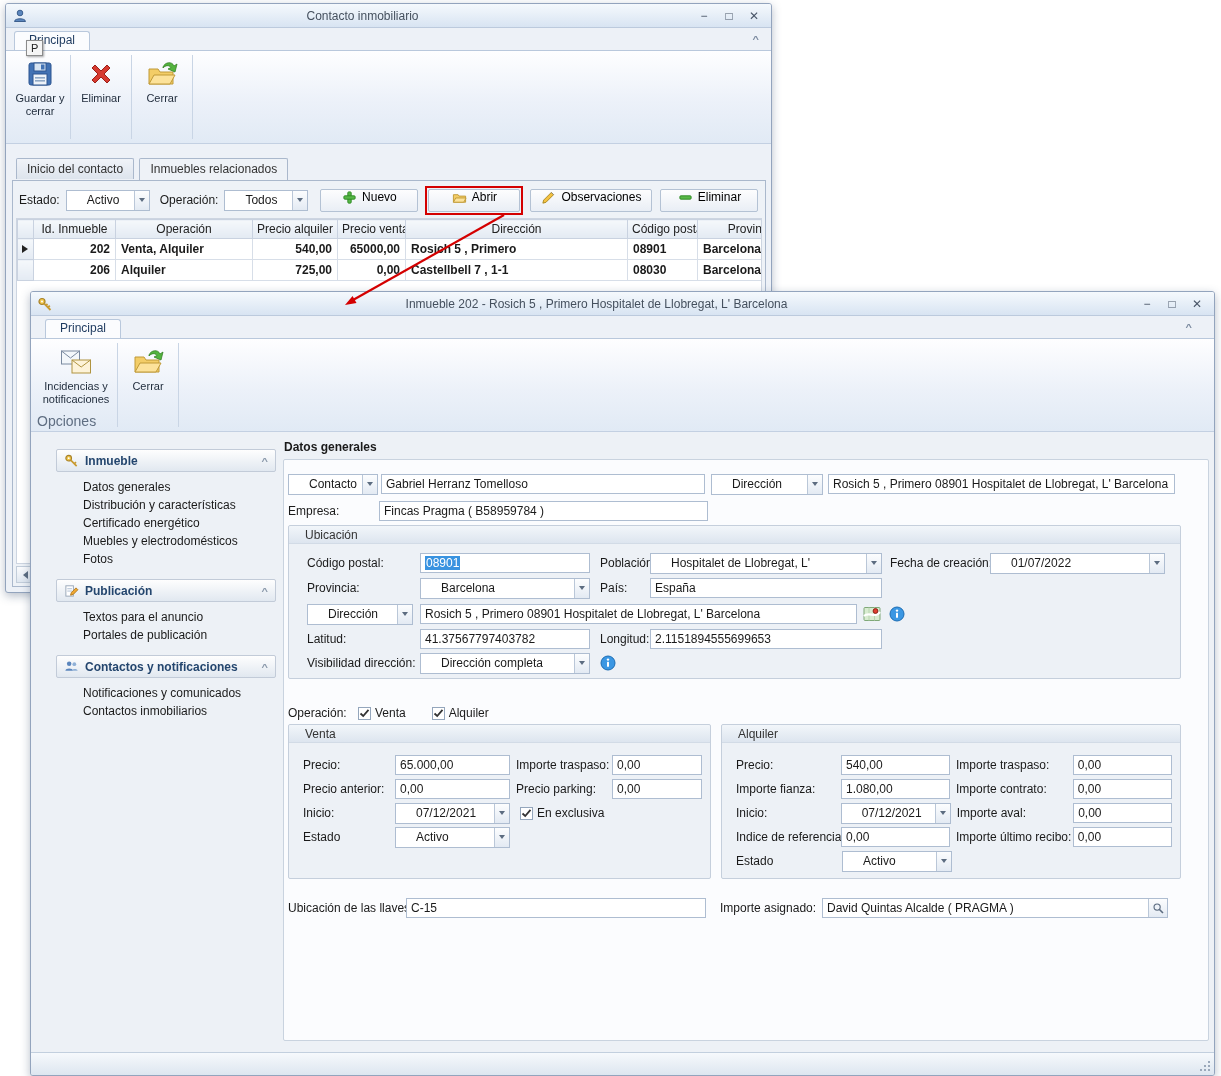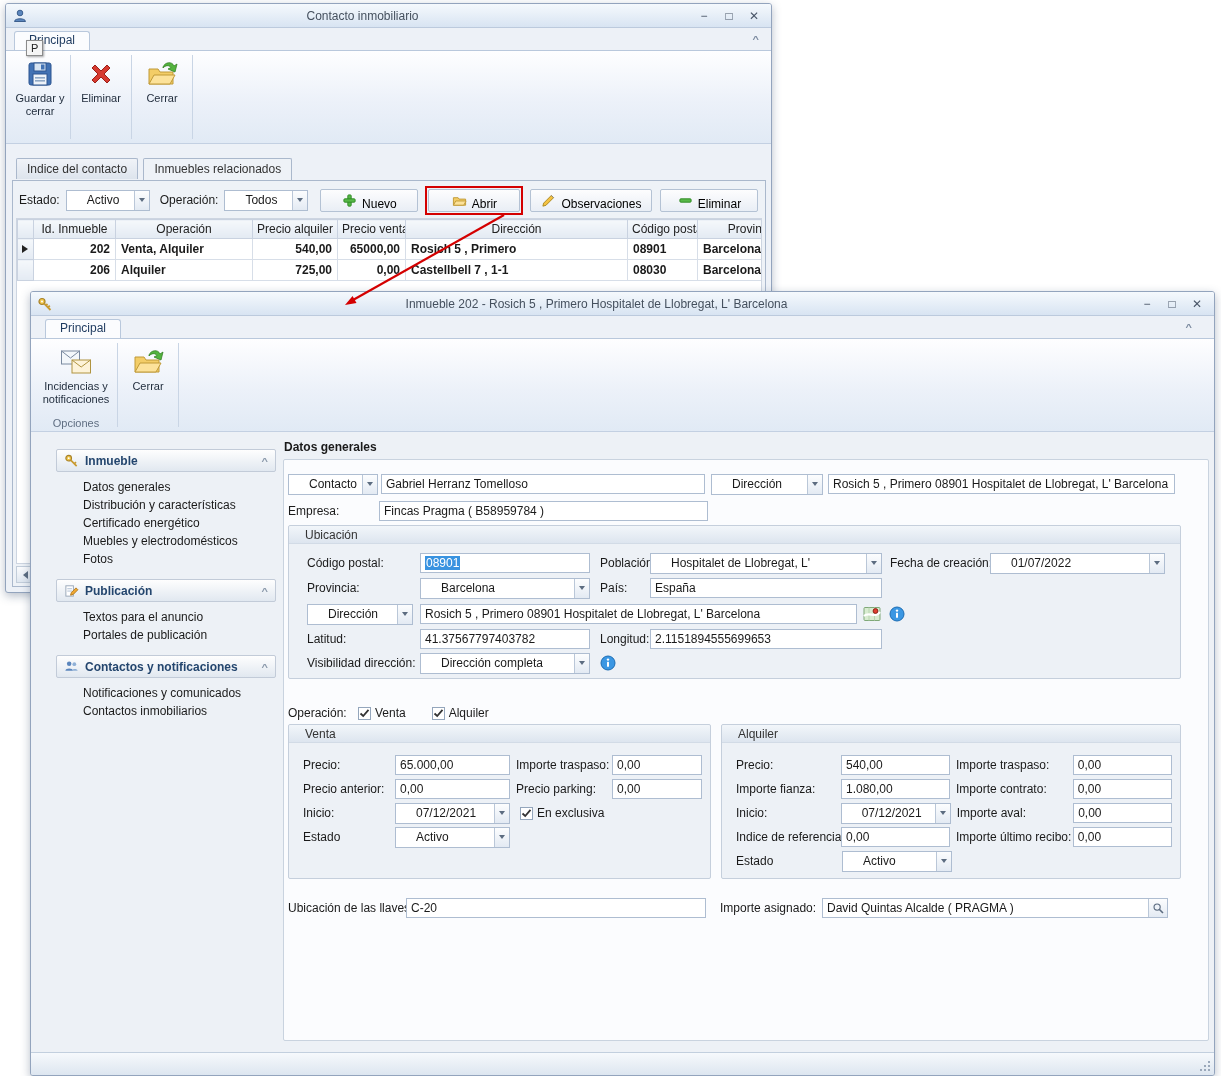--- a/index.html
+++ b/index.html
@@ -24,37 +24,37 @@
 .win2 .chev { right:22px; }
 
 .ribbon { height:94px; background:linear-gradient(#fefeff,#ecf1f9 55%,#e1eaf5); border-top:1px solid #b9c8dc; border-bottom:1px solid #c3d0e2; display:flex; align-items:stretch; padding-left:6px; position:relative; }
 .bigbtn { width:54px; margin:3px 1px; display:flex; flex-direction:column; align-items:center; padding-top:4px; border-radius:3px; text-align:center; }
 .bigbtn.w76 { width:76px; }
 .bigbtn .bicon { width:32px; height:32px; margin-bottom:2px; }
 .bigbtn .bicon svg { width:32px; height:32px; display:block; }
 .blabel { font-size:11px; line-height:1.18; color:#1e2a3a; }
 .vsep { width:1px; background:#c9d5e5; margin:4px 2px; }
 .rgroup { position:relative; display:flex; align-items:stretch; padding-bottom:14px; }
-.gcaption { position:absolute; left:0; right:0; bottom:2px; text-align:center; font-size:11px; color:#5f6e82; }
+.gcaption { position:absolute; left:0; right:0; bottom:2px; text-align:left; font-size:14px; color:#5f6e82; }
 .keytip { position:absolute; left:20px; top:36px; z-index:6; background:#f5f5f5; border:1px solid #8b8b8b; box-shadow:1px 1px 2px rgba(0,0,0,.35); font-size:11px; padding:0 4px; height:16px; line-height:15px; color:#222; }
 
 
 .doctabs { margin:14px 0 0 10px; height:22px; position:relative; z-index:2; }
 .dtab { display:inline-block; height:21px; line-height:20px; padding:0 10px; border:1px solid #aab8cc; border-bottom:none; border-radius:2px 2px 0 0; background:linear-gradient(#f0f3f8,#dde4ed); color:#333; margin-right:2px; }
 .dtab.active { background:#eef2f7; height:22px; margin-bottom:-1px; }
 .panel1 { position:absolute; left:6px; right:5px; top:176px; bottom:5px; border:1px solid #aab8cc; background:#eef2f7; overflow:hidden; }
 .filterrow { display:flex; align-items:center; height:24px; margin:7px 0 4px 6px; }
 .flbl { white-space:nowrap; }
 .ml6{margin-left:6px}.ml8{margin-left:8px}.ml10{margin-left:10px}.ml12{margin-left:12px}.ml14{margin-left:14px}.ml26{margin-left:26px}
 .combo { display:inline-flex; height:21px; background:#fff; border:1px solid #aebdd1; align-items:center; }
 .combo .cval { flex:1; padding:0 20px; white-space:nowrap; overflow:hidden; }
 .dd { width:15px; align-self:stretch; border-left:1px solid #bac7d8; background:linear-gradient(#fcfdfe,#e3eaf3); display:flex; align-items:center; justify-content:center; }
 .dd i { border-left:3.5px solid transparent; border-right:3.5px solid transparent; border-top:4px solid #5c6c80; }
 .w84{width:84px}.w90{width:90px}.w106{width:106px}.w110{width:110px}.w112{width:112px}.w115{width:115px}.w170{width:170px}.w175{width:175px}.w232{width:232px}
-.tbtn { display:inline-flex; align-items:flex-end; justify-content:center; gap:5px; height:23px; padding:0 10px; background:linear-gradient(#fdfdfe,#e9eef5); border:1px solid #b4c2d4; border-radius:2px; font-size:12px; font-family:inherit; position:relative; white-space:nowrap; }
+.tbtn { display:inline-flex; align-items:flex-start; justify-content:center; gap:5px; height:23px; padding:0 10px; background:linear-gradient(#fdfdfe,#e9eef5); border:1px solid #b4c2d4; border-radius:2px; font-size:12px; font-family:inherit; position:relative; white-space:nowrap; }
 .tbtn svg { width:15px; height:15px; flex:0 0 auto; }
 .redbox { position:absolute; inset:-4px; border:2px solid #d40000; pointer-events:none; }
 .gridwrap { position:absolute; left:3px; right:3px; top:37px; bottom:22px; background:#fff; border:1px solid #cdd5e1; overflow:hidden; }
 .grid { border-collapse:collapse; table-layout:fixed; width:790px; background:#fff; }
 .grid th { background:linear-gradient(#f5f8fb,#e3eaf3); border:1px solid #c9d2e0; font-weight:normal; text-align:center; padding:1px 4px; height:19px; color:#222; overflow:hidden; white-space:nowrap; }
 .grid td { border:1px solid #d7dee8; padding:1px 5px; height:21px; font-weight:bold; overflow:hidden; white-space:nowrap; }
 .grid td.num { text-align:right; }
 .grid .ind { background:linear-gradient(#f5f8fb,#e3eaf3); border:1px solid #c9d2e0; padding:0; }
 .rowptr { display:inline-block; margin-left:4px; border-top:4px solid transparent; border-bottom:4px solid transparent; border-left:6px solid #222; }
 .hscroll { position:absolute; left:3px; right:3px; bottom:3px; height:17px; display:flex; background:#e4eaf2; border:1px solid #c2cdda; }
@@ -153,21 +153,21 @@
             <path d="M3 26 l5-9 h21 l-5 9 Z" fill="#fce29a" stroke="#c09a38"></path>
             <path d="M17 9 c2-5 9-6 11-1 l3-2 -2 8 -7-3 3-1.5 c-2-3-6-2-8 0.5 Z" fill="#53b43e" stroke="#358223" stroke-width="0.8"></path>
           </svg>
       </span>
       <span class="blabel">Cerrar</span>
     </div>
     <i class="vsep"></i>
   </div>
 
   <div class="doctabs">
-    <span class="dtab">Indice del contacto</span>
+    <span class="dtab">Inicio del contacto</span>
     <span class="dtab active">Inmuebles relacionados</span>
   </div>
 
   <div class="panel1">
     <div class="filterrow">
       <span class="flbl">Estado:</span>
       <span class="combo w84 ml6">
         <span class="cval">Activo</span>
         <span class="dd">
             <i></i>
@@ -581,21 +581,21 @@
           <span class="cval">Activo</span>
           <span class="dd">
               <i></i>
             </span>
         </span>
       </div>
     </div>
 
     <div class="frow" style="left:257px; top:466px; width:895px">
       <span class="lb" style="width:118px">Ubicación de las llaves:</span>
-      <span class="tb" style="width:300px">C-20</span>
+      <span class="tb" style="width:300px">C-15</span>
       <span class="lb ml14" style="width:102px">Importe asignado:</span>
       <span class="tb search" style="width:346px">
         <span>David Quintas Alcalde ( PRAGMA )</span>
         <span class="searchbtn">
           <svg viewBox="0 0 16 16">
               <circle cx="6.3" cy="6.3" r="3.8" fill="#eef3f9" stroke="#5c6c80" stroke-width="1.4"></circle>
               <path d="M9.2 9.2 L13.5 13.5" stroke="#5c6c80" stroke-width="2"></path>
             </svg>
         </span>
       </span>

